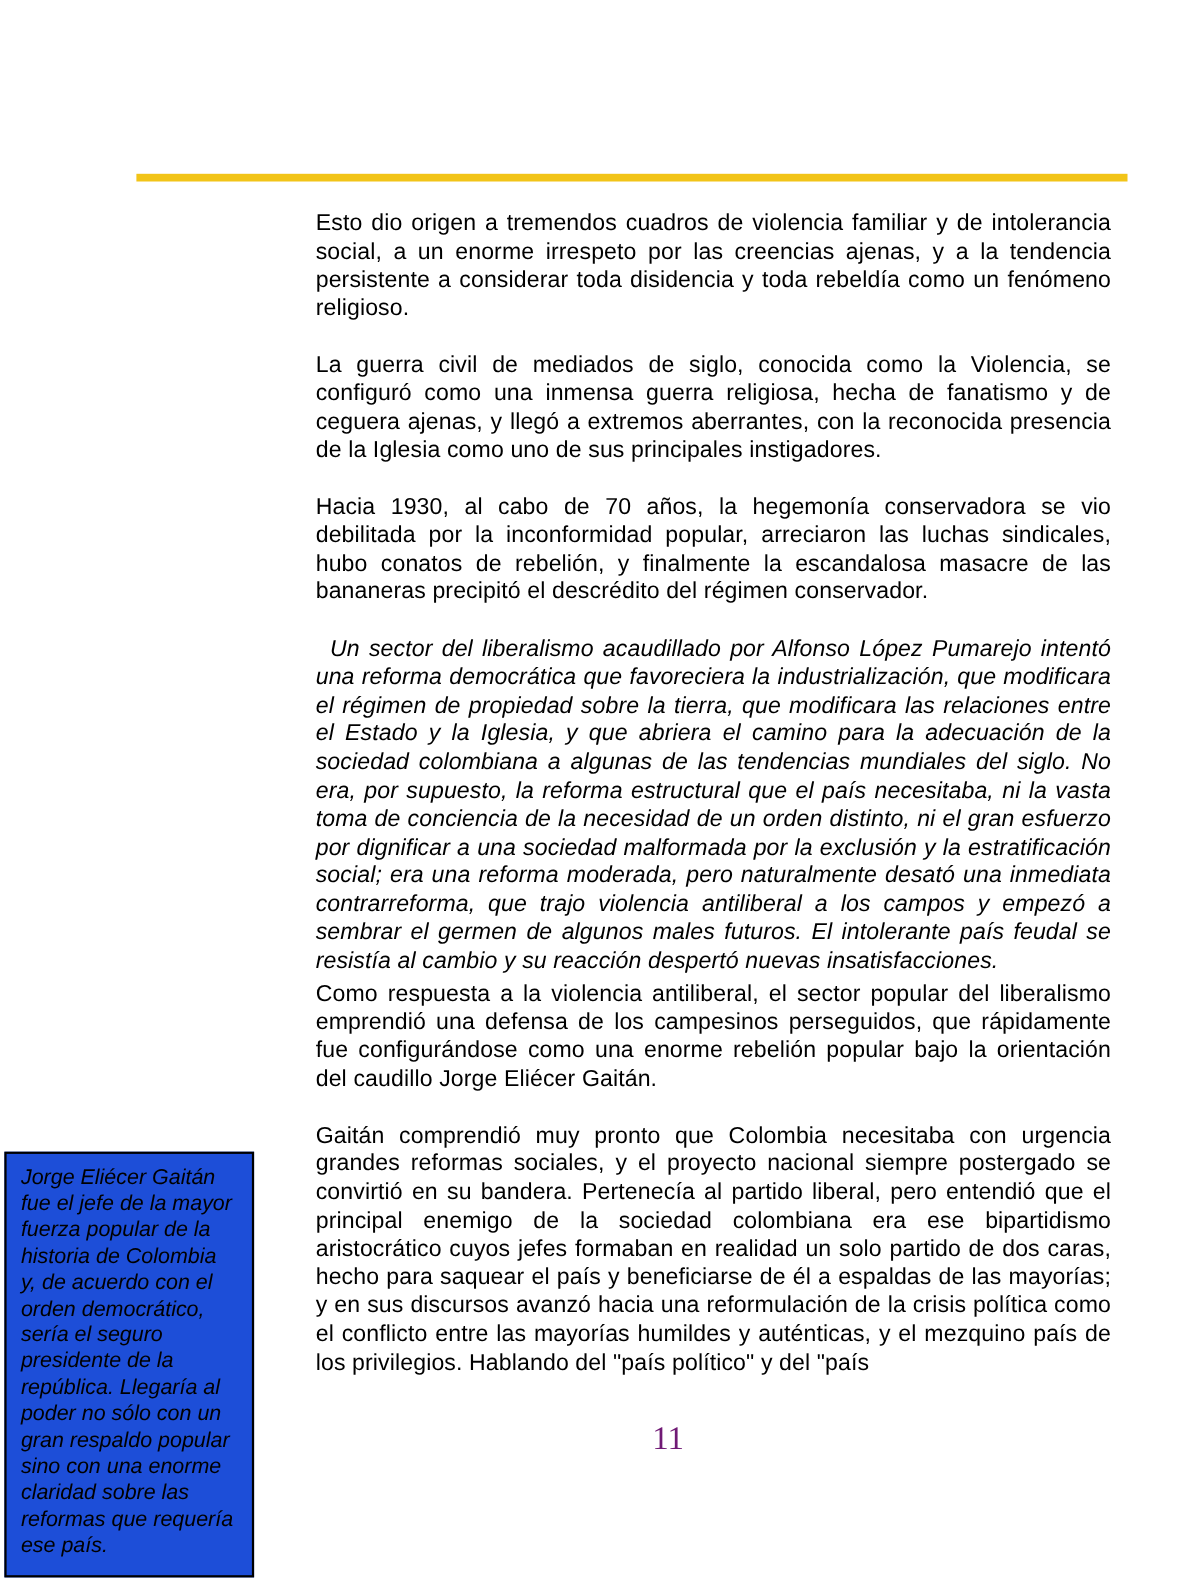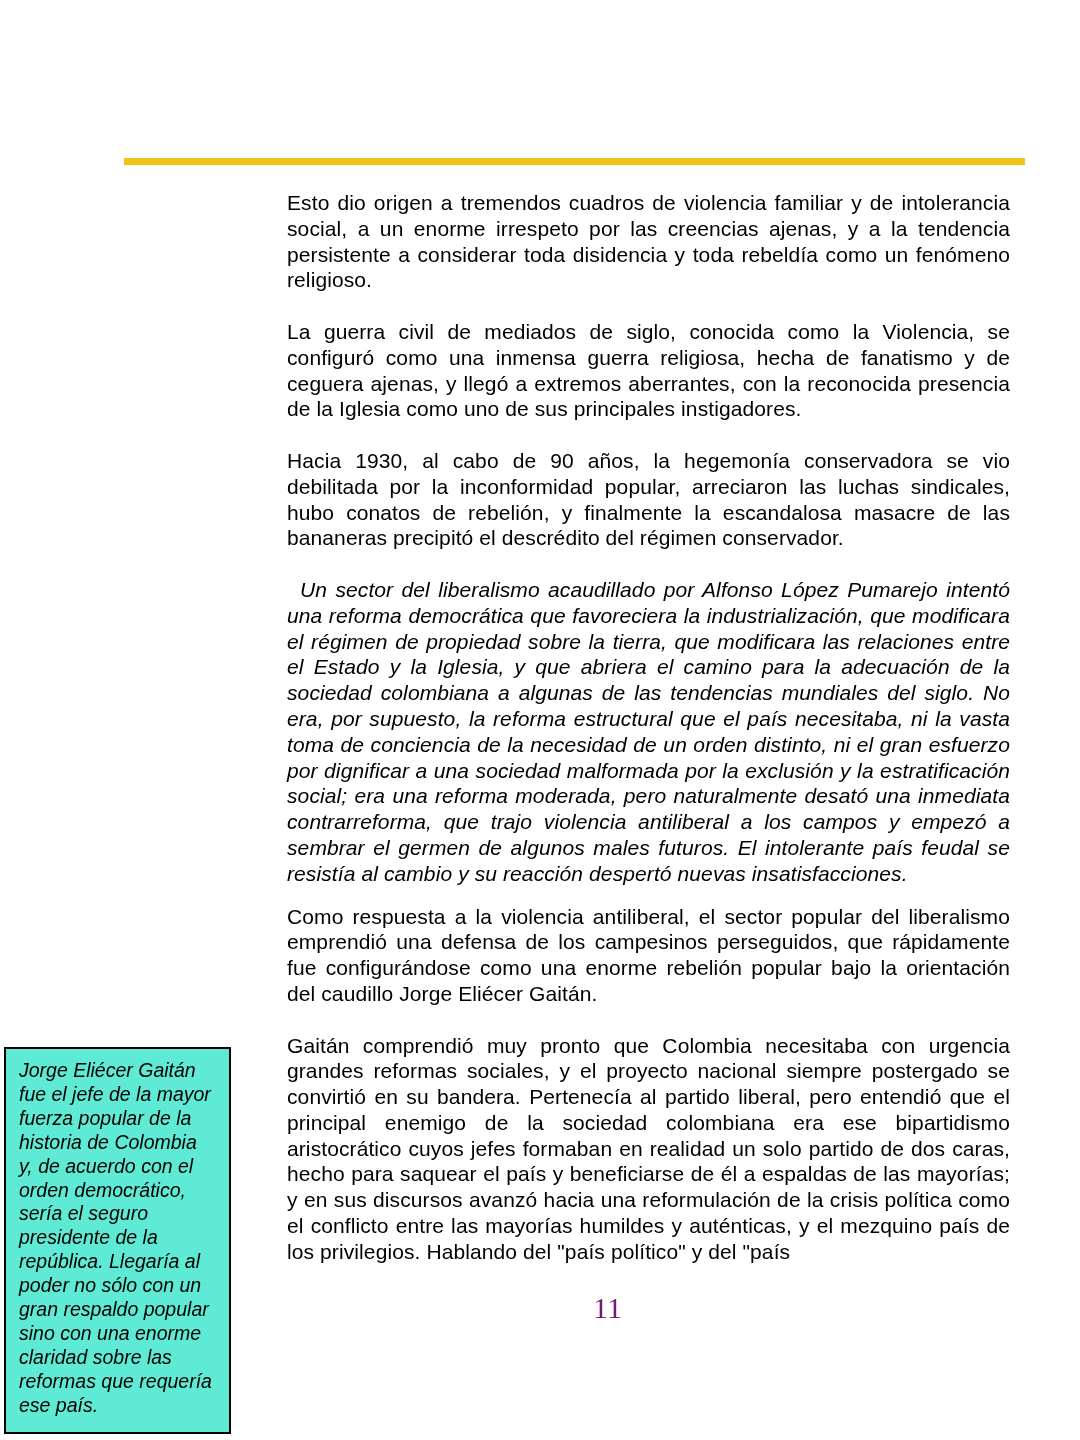--- a/index.html
+++ b/index.html
@@ -35,34 +35,34 @@
     letter-spacing: 0.1px;
   }
   .main-column p {
     margin: 25.8px 0 0 0;
     padding: 0;
   }
   .main-column p.first {
     margin-top: 0;
   }
   .main-column p.no-gap {
-    margin-top: 17px;
+    margin-top: 4px;
   }
   .main-column p.indent-first {
     text-indent: 13px;
     font-style: italic;
   }
   .sidebar-box {
     position: absolute;
     left: 4px;
     top: 1047px;
     width: 227px;
     box-sizing: border-box;
     border: 2.5px solid #000000;
-    background: #5eead4;
+    background: #1d4ed8;
     padding: 10px 16px 14px 13px;
   }
   .sidebar-box .note {
     font-style: italic;
     font-size: 19.5px;
     line-height: 23.9px;
     text-align: left;
     color: #000000;
   }
   .page-number {
@@ -79,21 +79,21 @@
 </head>
 <body>
 
 <div class="page">
 
   <div class="accent-rule" style="background: rgb(242, 196, 24);"></div>
 
   <div class="main-column">
     <p class="first">Esto dio origen a tremendos cuadros de violencia familiar y de intolerancia social, a un enorme irrespeto por las creencias ajenas, y a la tendencia persistente a considerar toda disidencia y toda rebeldía como un fenómeno religioso.</p>
     <p>La guerra civil de mediados de siglo, conocida como la Violencia, se configuró como una inmensa guerra religiosa, hecha de fanatismo y de ceguera ajenas, y llegó a extremos aberrantes, con la reconocida presencia de la Iglesia como uno de sus principales instigadores.</p>
-    <p>Hacia 1930, al cabo de 90 años, la hegemonía conservadora se vio debilitada por la inconformidad popular, arreciaron las luchas sindicales, hubo conatos de rebelión, y finalmente la escandalosa masacre de las bananeras precipitó el descrédito del régimen conservador.</p>
+    <p>Hacia 1930, al cabo de 70 años, la hegemonía conservadora se vio debilitada por la inconformidad popular, arreciaron las luchas sindicales, hubo conatos de rebelión, y finalmente la escandalosa masacre de las bananeras precipitó el descrédito del régimen conservador.</p>
     <p class="indent-first">Un sector del liberalismo acaudillado por Alfonso López Pumarejo intentó una reforma democrática que favoreciera la industrialización, que modificara el régimen de propiedad sobre la tierra, que modificara las relaciones entre el Estado y la Iglesia, y que abriera el camino para la adecuación de la sociedad colombiana a algunas de las tendencias mundiales del siglo. No era, por supuesto, la reforma estructural que el país necesitaba, ni la vasta toma de conciencia de la necesidad de un orden distinto, ni el gran esfuerzo por dignificar a una sociedad malformada por la exclusión y la estratificación social; era una reforma moderada, pero naturalmente desató una inmediata contrarreforma, que trajo violencia antiliberal a los campos y empezó a sembrar el germen de algunos males futuros. El intolerante país feudal se resistía al cambio y su reacción despertó nuevas insatisfacciones.</p>
     <p class="no-gap">Como respuesta a la violencia antiliberal, el sector popular del liberalismo emprendió una defensa de los campesinos perseguidos, que rápidamente fue configurándose como una enorme rebelión popular bajo la orientación del caudillo Jorge Eliécer Gaitán.</p>
     <p>Gaitán comprendió muy pronto que Colombia necesitaba con urgencia grandes reformas sociales, y el proyecto nacional siempre postergado se convirtió en su bandera. Pertenecía al partido liberal, pero entendió que el principal enemigo de la sociedad colombiana era ese bipartidismo aristocrático cuyos jefes formaban en realidad un solo partido de dos caras, hecho para saquear el país y beneficiarse de él a espaldas de las mayorías; y en sus discursos avanzó hacia una reformulación de la crisis política como el conflicto entre las mayorías humildes y auténticas, y el mezquino país de los privilegios. Hablando del "país político" y del "país</p>
   </div>
 
   <div class="sidebar-box">
     <div class="note">Jorge Eliécer Gaitán fue el jefe de la mayor fuerza popular de la historia de Colombia y, de acuerdo con el orden democrático, sería el seguro presidente de la república. Llegaría al poder no sólo con un gran respaldo popular sino con una enorme claridad sobre las reformas que requería ese país.</div>
   </div>
 
   <div class="page-number">11</div>

